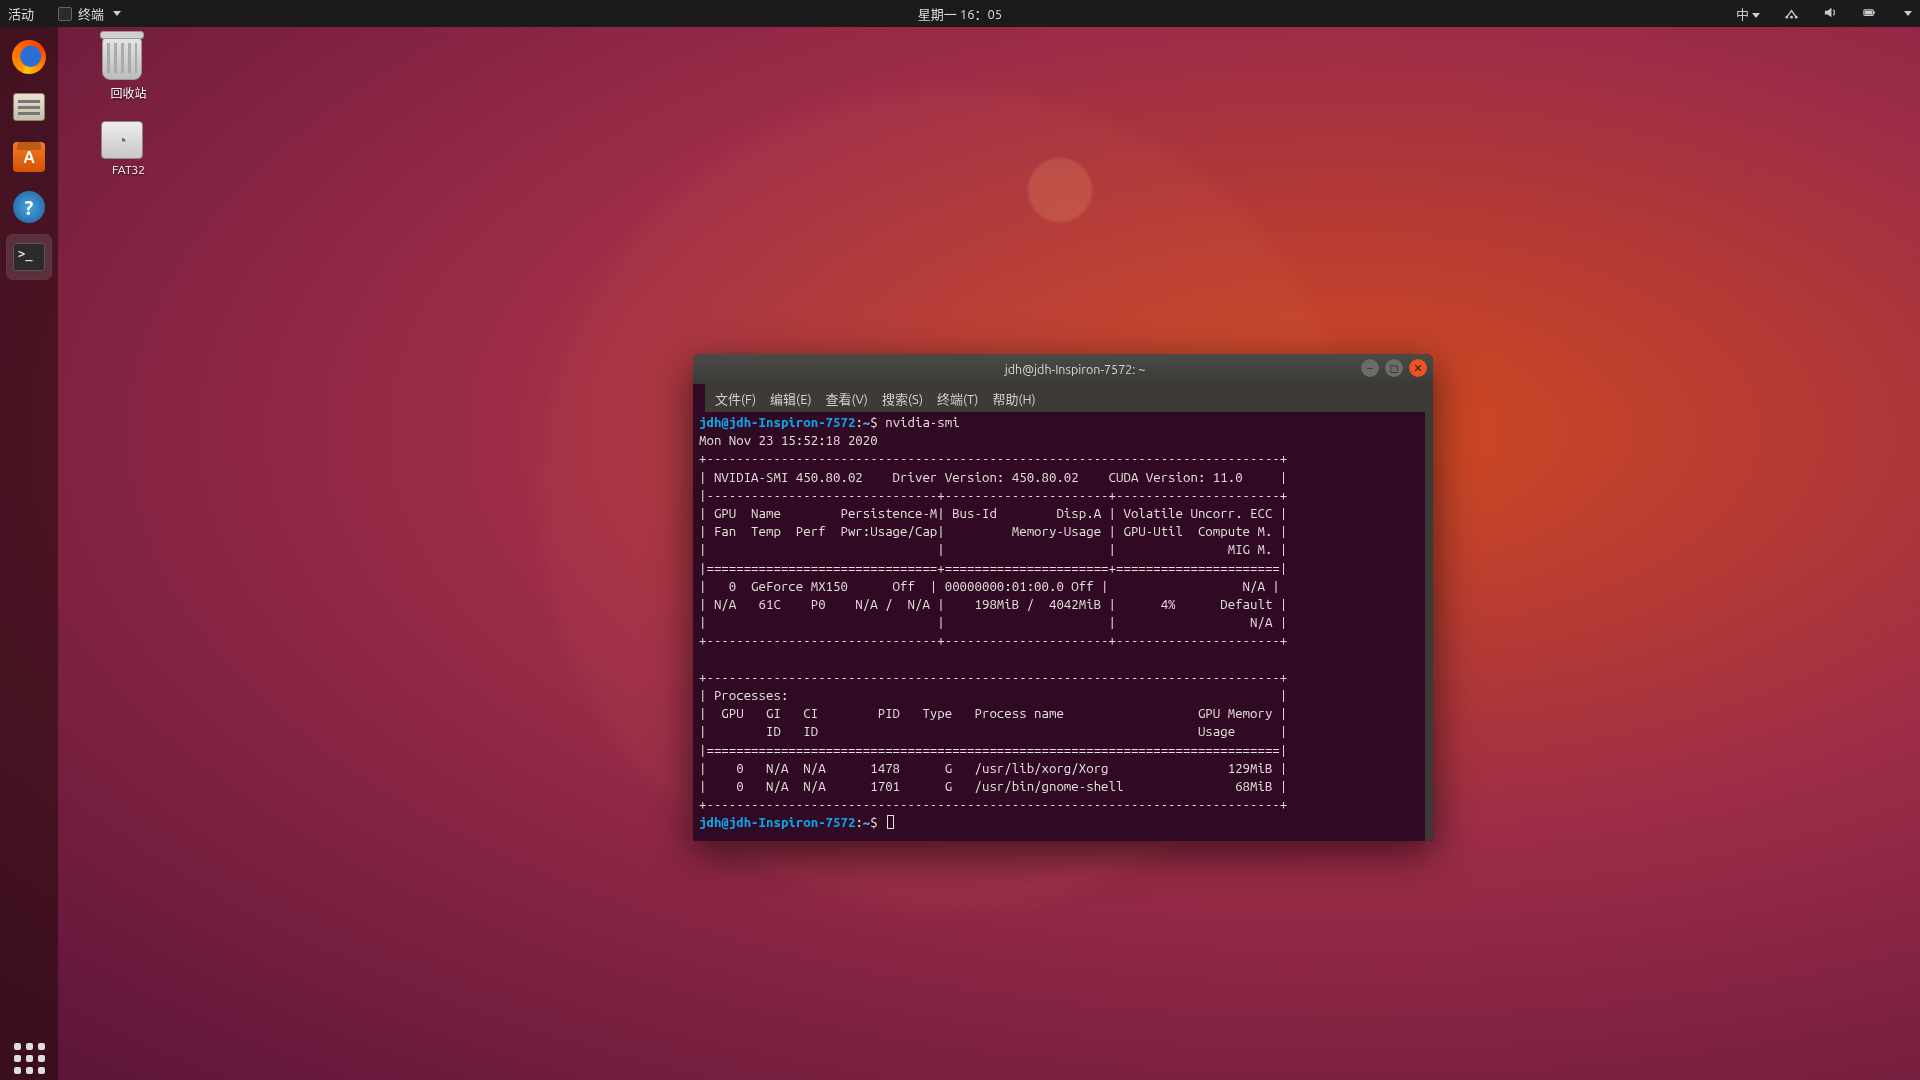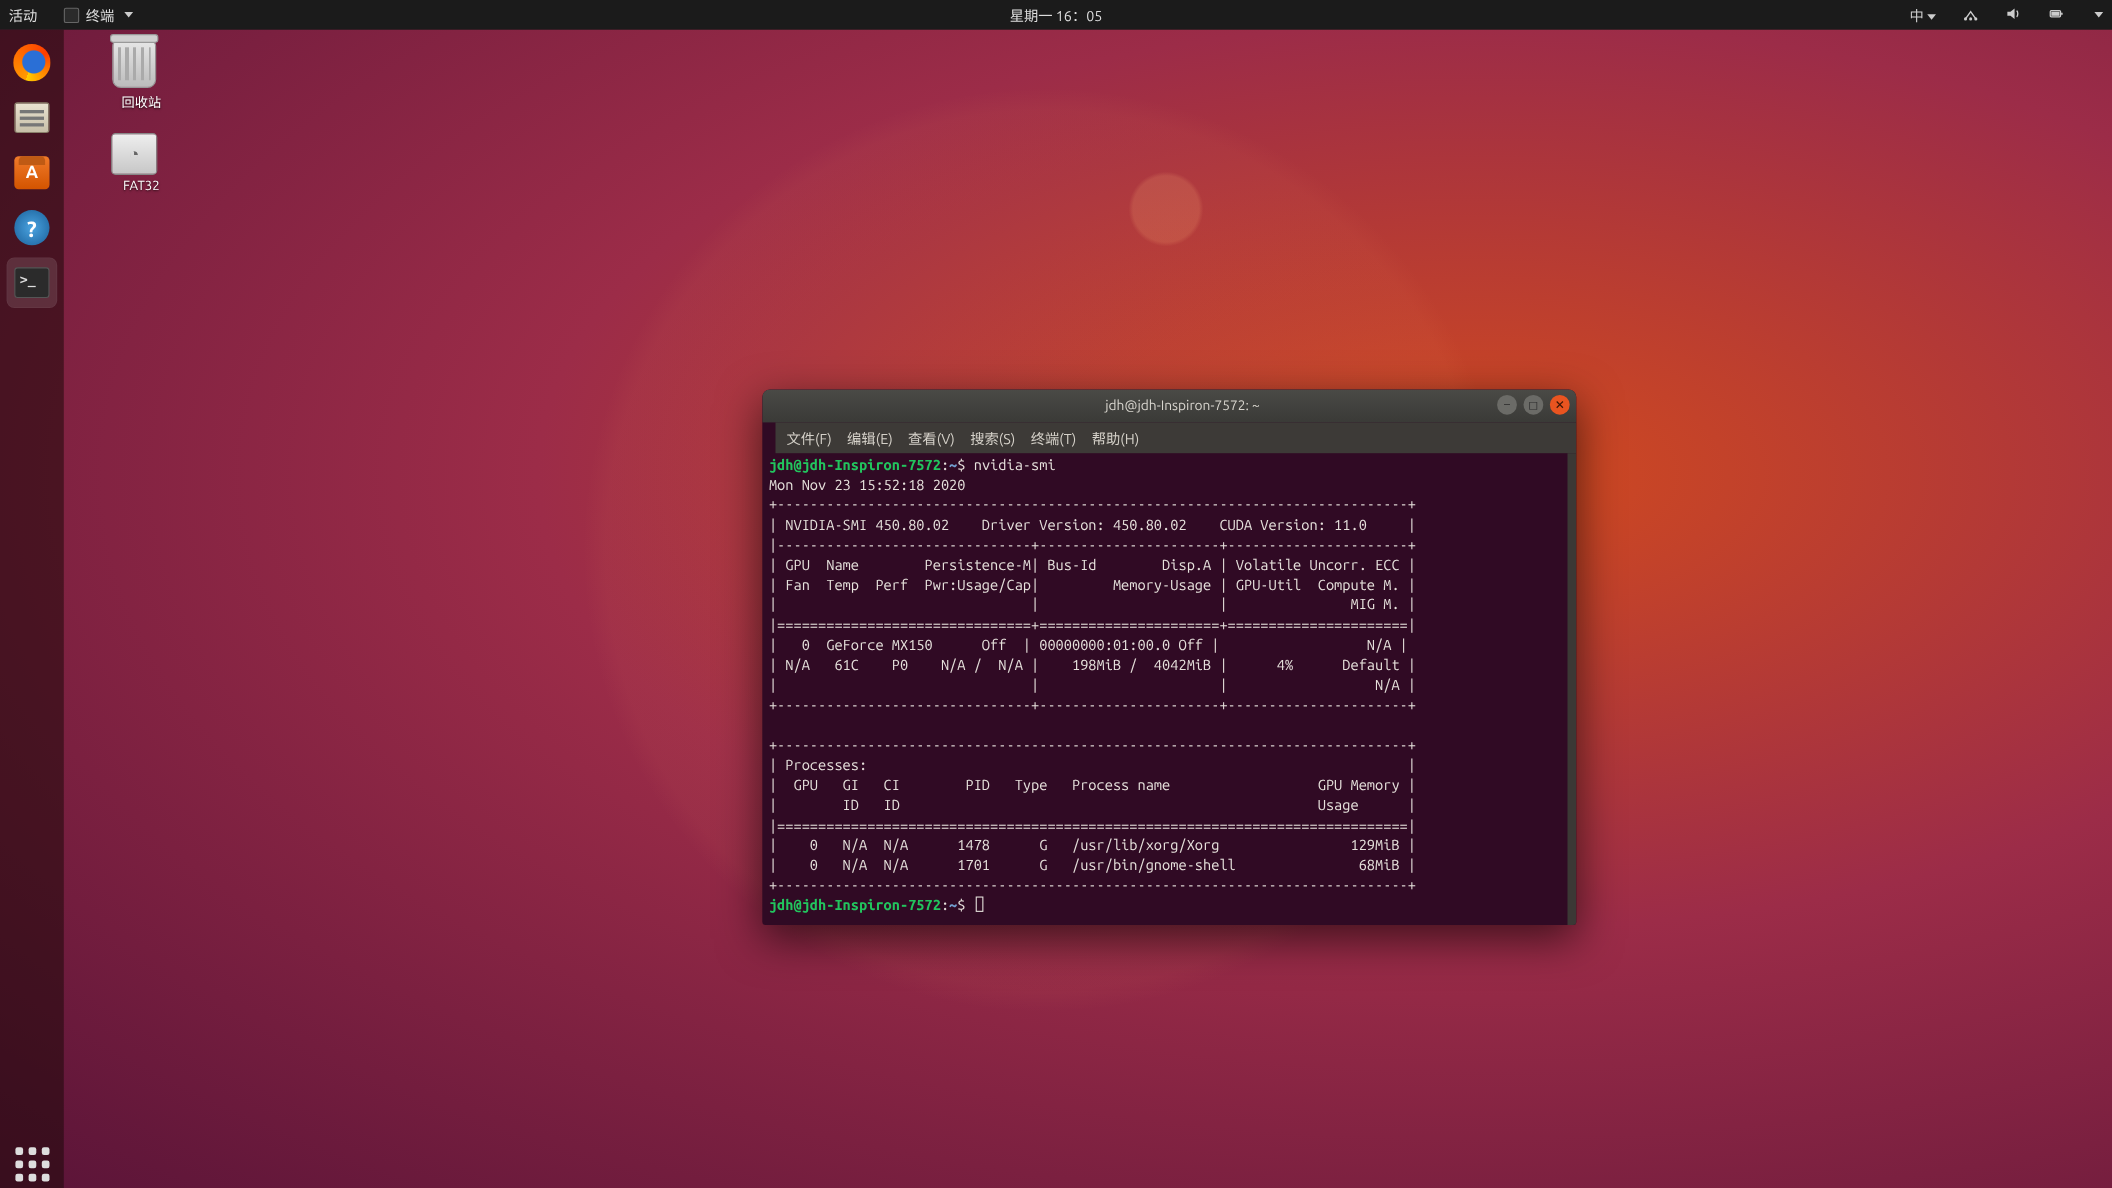--- a/index.html
+++ b/index.html
@@ -91,21 +91,21 @@
     padding:0 10px; color:#d4d0c8; font-size:13px;margin-left:12px;
   }
   .term-menubar span { cursor:pointer; }
   .term-body {
     padding:2px 6px 8px 6px;
     font-family:"Ubuntu Mono","DejaVu Sans Mono",monospace;
     font-size:13.3px; line-height:1.37; color:#e6e1dc;
     white-space:pre; overflow:hidden;
     border-right:8px solid #3b3835;
   }
-  .prompt-user { color:#22c55e; font-weight:bold;}
+  .prompt-user { color:#0ea5e9; font-weight:bold;}
   .prompt-path { color:#729fcf; font-weight:bold;}
   .cursor-block { display:inline-block; width:7px; height:14px; border:1px solid #e6e1dc; vertical-align:-2px; margin-left:2px;}
 </style>
 </head>
 <body>
 
 <div class="bg-art"></div>
 
 <div class="top-panel">
   <div class="left-grp">

